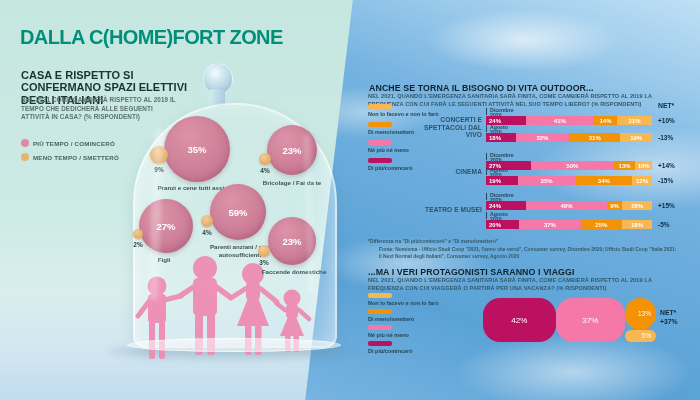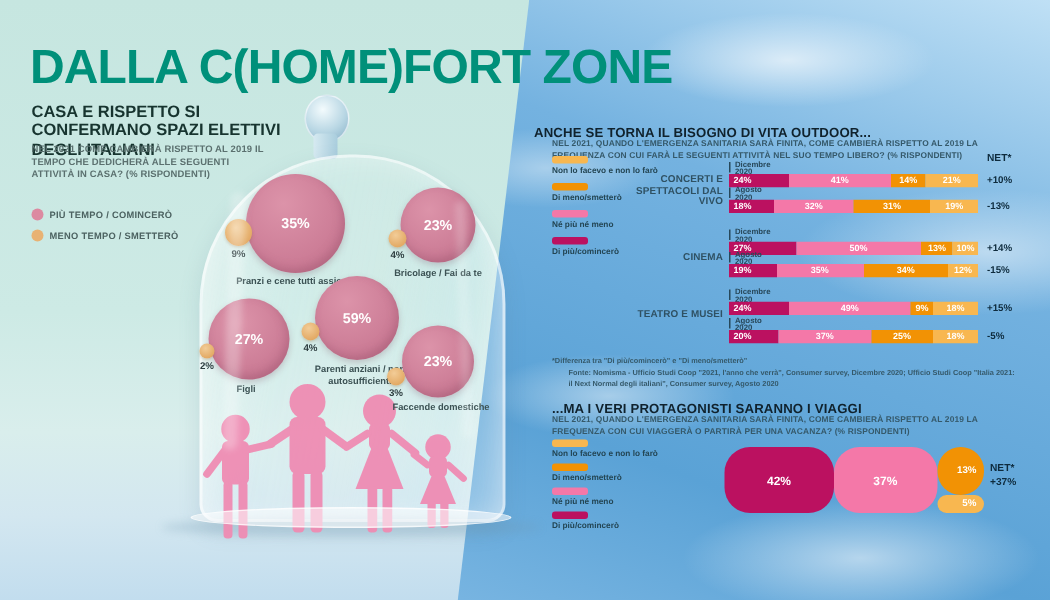--- a/index.html
+++ b/index.html
@@ -12,21 +12,21 @@
       radial-gradient(140px 45px at 75% 10%, rgba(255,255,255,.65), rgba(255,255,255,0) 70%),
       radial-gradient(180px 60px at 94% 42%, rgba(255,255,255,.5), rgba(255,255,255,0) 70%),
       radial-gradient(120px 40px at 58% 66%, rgba(255,255,255,.45), rgba(255,255,255,0) 70%),
       radial-gradient(170px 55px at 82% 93%, rgba(255,255,255,.55), rgba(255,255,255,0) 70%),
       radial-gradient(110px 38px at 52% 28%, rgba(255,255,255,.4), rgba(255,255,255,0) 70%),
       linear-gradient(200deg,#bfe0f5 0%,#74b2e0 30%,#5aa2d6 62%,#8fc3ea 100%);}
   .bg-mint{position:absolute;inset:0;
     background:linear-gradient(180deg,#c6e6e0 0%,#cdeae5 52%,#d9eeec 72%,#d3e7f0 86%,#c2ddee 100%);
     clip-path:polygon(0 0,50.4% 0,43.6% 100%,0 100%);}
   
-  .title{font-weight:bold;font-size:32px;letter-spacing:-0.6px;white-space:nowrap;}
+  .title{font-weight:bold;font-size:20px;letter-spacing:-0.6px;white-space:nowrap;}
   .title-left{left:20px;top:26px;color:#00907a;}
   .title-right{left:347px;top:26px;color:#ffffff;text-shadow:0 1px 2px rgba(60,110,150,.25);}
   
   .lp-heading{left:21px;top:69px;width:188px;font-size:11px;font-weight:bold;color:#17342f;line-height:1.12;}
   .lp-question{left:21px;top:96px;width:160px;font-size:6.3px;font-weight:bold;color:#5b706f;line-height:1.35;letter-spacing:.1px;}
   .lp-legend-item{height:10px;display:flex;align-items:center;gap:4px;}
   .lp-dot{width:8px;height:8px;border-radius:50%;flex:0 0 auto;}
   .lp-leg-label{font-size:6.2px;font-weight:bold;color:#4c6261;letter-spacing:.2px;white-space:nowrap;}
   
   .knob-ball{left:203px;top:63px;width:28px;height:30px;border-radius:50%;
@@ -61,21 +61,21 @@
   .rp-leg-swatch{width:24px;height:4.5px;border-radius:2px;}
   .rp-leg-label{font-size:5.5px;font-weight:bold;color:#234553;white-space:nowrap;margin-top:2px;}
   .group-label{width:60px;text-align:right;font-size:6.6px;font-weight:bold;color:#2f5163;line-height:1.15;letter-spacing:.1px;}
   .period-label{font-size:5.2px;font-weight:bold;color:#27485a;border-left:1px solid #27485a;padding-left:3px;line-height:1;height:7px;}
   .hbar{display:flex;overflow:hidden;}
   .seg{display:flex;align-items:center;justify-content:center;color:#fff;font-weight:bold;font-size:6px;}
   .seg-first{justify-content:flex-start;padding-left:3px;box-sizing:border-box;}
   .net-val{font-size:6.5px;font-weight:bold;color:#0e2b3d;line-height:9px;}
   .foot{font-size:4.9px;font-weight:bold;color:#35596a;line-height:1.45;}
   
-  .vseg{position:absolute;display:flex;align-items:center;justify-content:center;color:#fff;font-weight:bold;border-radius:17px;}
+  .vseg{position:absolute;display:flex;align-items:center;justify-content:center;color:#fff;font-weight:normal;border-radius:17px;}
   .vnet{font-size:6.8px;font-weight:bold;color:#0e2b3d;line-height:1.3;}
 </style>
 </head>
 <body>
 
 <div class="stage">
   <div class="bg-sky"></div>
   <div class="bg-mint"></div>
 
   <div class="abs title title-left">DALLA C(HOME)FORT ZONE</div>
@@ -153,21 +153,21 @@
       <div class="abs bubble-meno" style="left: 258px; top: 245px; width: 12px; height: 12px;"></div>
       <div class="abs bubble-meno-val" style="left: 254px; top: 259px; width: 20px;">3%</div>
       <div class="abs bubble-label" style="left: 253px; top: 268px; width: 82px;">Faccende domestiche</div>
     </div>
 
   <div class="abs dome-hl" style="left:151px;top:128px;width:10px;height:172px;transform:rotate(2deg);z-index:5;opacity:.55;"></div>
   <div class="abs dome-hl" style="left:306px;top:134px;width:7px;height:158px;transform:rotate(-2deg);z-index:5;opacity:.4;"></div>
   <div class="abs rim" style="z-index:6;"></div>
   <div class="abs ground-shadow"></div>
 
-  <div class="abs rp-heading" style="left:356px;top:83px;">ANCHE SE TORNA IL BISOGNO DI VITA OUTDOOR...</div>
+  <div class="abs rp-heading" style="left:369px;top:83px;">ANCHE SE TORNA IL BISOGNO DI VITA OUTDOOR...</div>
   <div class="abs rp-question" style="left:368px;top:93px;width:292px;">NEL 2021, QUANDO L'EMERGENZA SANITARIA SARÀ FINITA, COME CAMBIERÀ RISPETTO AL 2019 LA FREQUENZA CON CUI FARÀ LE SEGUENTI ATTIVITÀ NEL SUO TEMPO LIBERO? (% RISPONDENTI)</div>
   <div class="abs net-header" style="left:658px;top:102px;">NET*</div>
 
   <div class="abs" id="legend-outdoor">
       <div class="abs" style="left: 368px; top: 104px;">
         <div class="rp-leg-swatch" style="background: rgb(248, 183, 80);"></div>
         <div class="rp-leg-label">Non lo facevo e non lo farò</div>
       </div>
       <div class="abs" style="left: 368px; top: 122px;">
         <div class="rp-leg-swatch" style="background: rgb(242, 146, 4);"></div>

